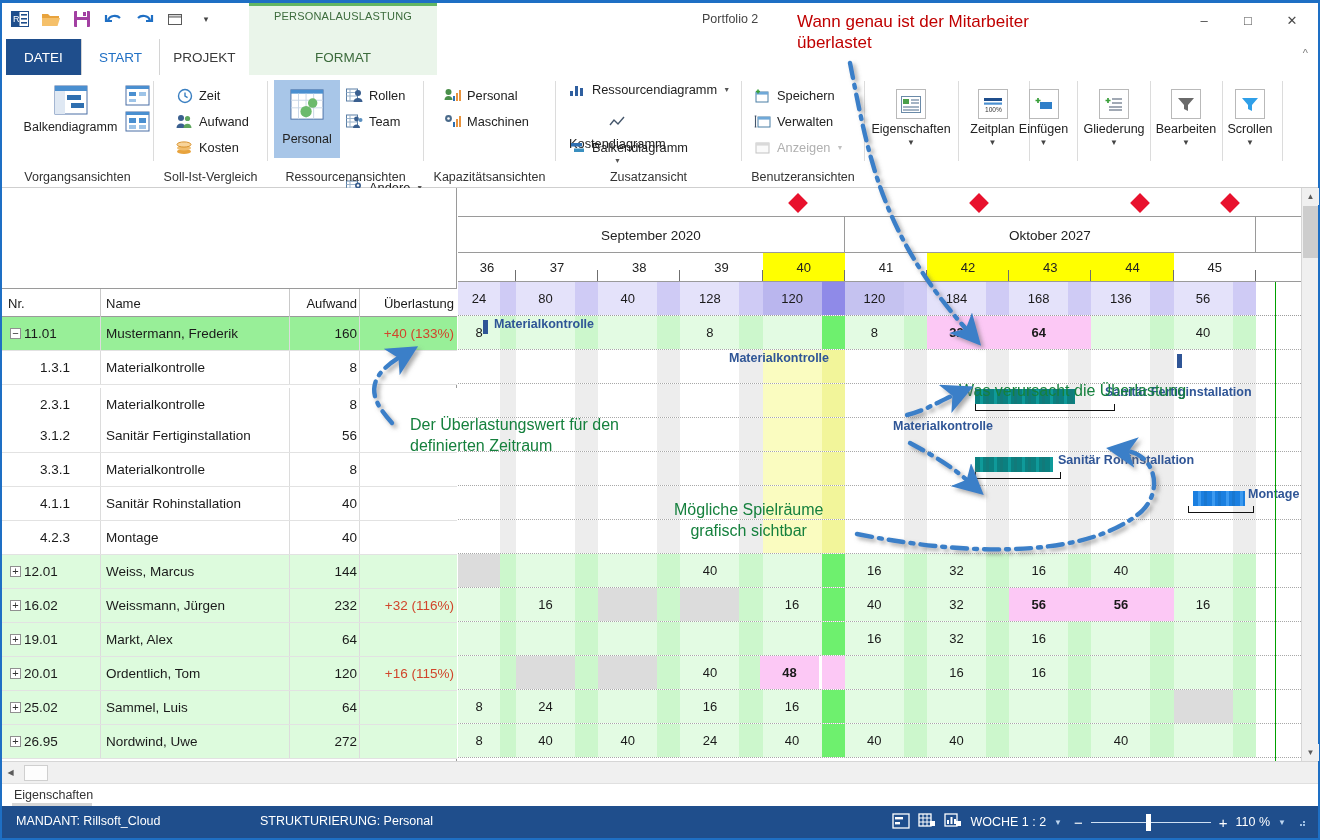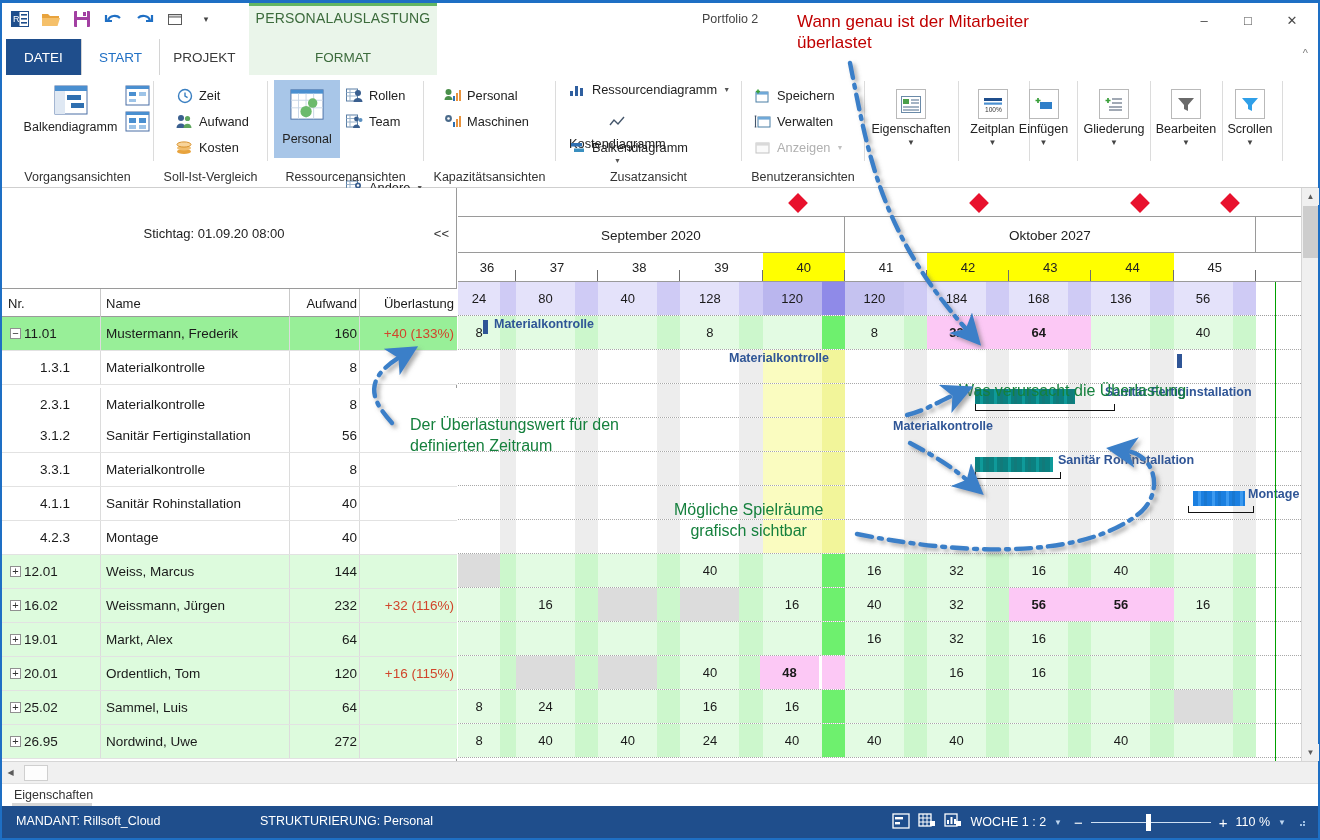--- a/index.html
+++ b/index.html
@@ -11,21 +11,21 @@
     background:#ffffff;
     position:relative;
   }
   #app { position:absolute; inset:0; border:2px solid #1e6fc4; border-top-width:3px; background:#fff; }
 
   
   .titlebar { position:absolute; left:0; top:0; width:100%; height:36px; background:#fff; }
   .qat { position:absolute; left:6px; top:4px; display:flex; align-items:center; gap:7px; }
   .qicon { width:24px; height:24px; display:flex; align-items:center; justify-content:center; }
   .ctx-tab-bg { position:absolute; left:247px; top:0; width:188px; height:72px; background:#eaf5ea; border-top:3px solid #63b663; }
-  .ctx-tab-label { position:absolute; left:247px; top:7px; width:188px; text-align:center; font-size:14px; color:#3c6b3c; letter-spacing:.2px;}
+  .ctx-tab-label { position:absolute; left:247px; top:7px; width:188px; text-align:center; font-size:11px; color:#3c6b3c; letter-spacing:.2px;}
   .portfolio { position:absolute; left:700px; top:9px; font-size:12.5px; color:#444; }
   .wbtns { position:absolute; right:4px; top:2px; display:flex; }
   .wbtn { width:44px; height:30px; display:flex; align-items:center; justify-content:center; color:#4a4a4a; font-size:13px; }
   .ribcollapse { position:absolute; right:10px; top:44px; color:#7a7a7a; font-size:11px; }
 
   
   .tabrow { position:absolute; left:0; top:36px; height:36px; width:100%; }
   .tab { position:absolute; top:0; height:36px; display:flex; align-items:center; justify-content:center; font-size:13.5px; }
   .tab-datei { left:4px; width:75px; background:#1f4e8c; color:#fff; }
   .tab-start { left:79px; width:79px; background:#fff; color:#1f6fc4; border:1px solid #d4d4d4; border-bottom:none; border-top:none;}
@@ -501,24 +501,20 @@
       </span>
       <span class="lbl">Scrollen</span>
       <span class="dnarrow">▼</span>
     </div>
     <div class="rsep" style="left:1280px;"></div>
   </div>
 
   <div class="main">
 
     <div class="ltable">
-      <div class="stichtag">
-        <div class="txt">Stichtag: 01.09.20 08:00</div>
-        <div class="collapse-btn">&lt;&lt;</div>
-      </div>
 
       <div class="lhead">
         <div class="hc col-nr">Nr.</div>
         <div class="hc col-nm">Name</div>
         <div class="hc col-auf">Aufwand</div>
         <div class="hc col-ueb">Überlastung</div>
         <div class="vdiv" style="left:98px;height:28px;"></div>
         <div class="vdiv" style="left:287px;height:28px;"></div>
         <div class="vdiv" style="left:357px;height:28px;"></div>
       </div>

